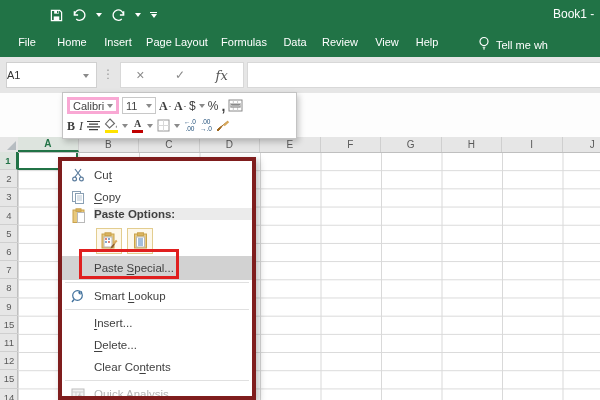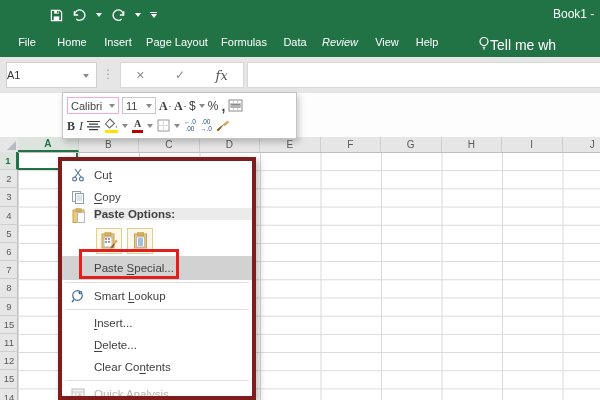--- a/index.html
+++ b/index.html
@@ -12,21 +12,21 @@
   .qat .ic{display:flex;align-items:center;color:#fff;font-size:14px;line-height:1;}
   .qat svg{display:block;}
   .caret-w{width:0;height:0;border-left:3px solid transparent;border-right:3px solid transparent;border-top:4px solid #fff;}
   .qat-more{display:flex;flex-direction:column;align-items:center;gap:1px;}
   .qat-more .bar{width:7px;height:1.5px;background:#fff;}
   .win-title{position:absolute;left:553px;top:7px;color:#fff;font-size:12px;white-space:nowrap;}
 
   
   .tabrow{position:absolute;left:0;top:30px;width:600px;height:27px;background:#217346;border-bottom:1px solid #a9c6b5;}
   .rtab{position:absolute;top:6px;transform:translateX(-50%);color:#fff;font-size:11px;white-space:nowrap;cursor:default;}
-  .tellme{position:absolute;left:478px;top:6px;color:#fff;font-size:14px;white-space:nowrap;display:flex;align-items:center;gap:0;}
+  .tellme{position:absolute;left:478px;top:6px;color:#fff;font-size:11px;white-space:nowrap;display:flex;align-items:center;gap:6px;}
 
   
   .fbar{position:absolute;left:0;top:57px;width:600px;height:36px;background:#e6e6e6;}
   .namebox{position:absolute;left:6px;top:5px;width:89px;height:24px;background:#fff;border:1px solid #d0d0d0;
            font-size:11px;color:#333;display:flex;align-items:center;}
   .namebox .txt{margin-left:0;}
   .caret-g{width:0;height:0;border-left:3.5px solid transparent;border-right:3.5px solid transparent;border-top:4px solid #8a8a8a;}
   .namebox .caret-g{position:absolute;right:7px;top:11px;}
   .fdots{position:absolute;left:102px;top:5px;height:24px;color:#9a9a9a;font-size:12px;display:flex;align-items:center;}
   .fbtns{position:absolute;left:120px;top:5px;width:122px;height:24px;background:#fff;border:1px solid #d8d8d8;
@@ -53,21 +53,21 @@
                      linear-gradient(to bottom,#d9d9d9 1px,transparent 1px);
     background-size:60.5px 18.2px;}
   .selcell{position:absolute;left:-1px;top:-1px;width:61px;height:19px;border:2px solid #217346;background:#fff;box-sizing:border-box;}
 
   
   .minitb{position:absolute;left:62px;top:92px;width:233px;height:45px;background:#fff;border:1px solid #c3c3c3;
           box-shadow:2px 3px 6px rgba(0,0,0,.22);z-index:30;font-size:11px;color:#444;}
   .mrow{position:absolute;left:4px;right:2px;display:flex;align-items:center;}
   .mrow1{top:3px;height:19px;gap:3px;}
   .mrow2{top:23px;height:19px;gap:4px;}
-  .fontbox{width:52px;height:17px;border:1px solid #f9a8d4;display:flex;align-items:center;justify-content:space-between;padding:0 3px;box-sizing:border-box;}
+  .fontbox{width:52px;height:17px;border:3px solid #f9a8d4;display:flex;align-items:center;justify-content:space-between;padding:0 3px;box-sizing:border-box;}
   .sizebox{width:34px;height:17px;border:1px solid #c8c8c8;display:flex;align-items:center;justify-content:space-between;padding:0 3px;box-sizing:border-box;}
   .mt-ic{display:flex;align-items:flex-end;line-height:1;color:#3d3d3d;position:relative;}
   .bigA{font-size:12px;font-weight:bold;font-family:"Liberation Serif",serif;}
   .tinyc{font-size:7px;margin-left:1px;color:#3d3d3d;}
   .mt-bold{font-weight:bold;font-size:12px;font-family:"Liberation Serif",serif;}
   .mt-ital{font-style:italic;font-size:12px;font-family:"Liberation Serif",serif;}
   .colorbtn{display:flex;flex-direction:column;align-items:center;gap:1px;}
   .ybar{width:13px;height:3px;background:#ffe300;}
   .rbar{width:11px;height:3px;background:#c00000;}
   .decbtn{font-size:6.5px;color:#1f4e79;line-height:1.05;text-align:center;}
@@ -126,21 +126,21 @@
   </div>
 
   <div class="tabrow">
     <div id="tabs-host">
         <span class="rtab" style="left: 27px;">File</span>
         <span class="rtab" style="left: 72px;">Home</span>
         <span class="rtab" style="left: 118px;">Insert</span>
         <span class="rtab" style="left: 177px;">Page Layout</span>
         <span class="rtab" style="left: 244px;">Formulas</span>
         <span class="rtab" style="left: 295px;">Data</span>
-        <span class="rtab" style="left: 340px; font-style: italic;">Review</span>
+        <span class="rtab" style="left: 340px;">Review</span>
         <span class="rtab" style="left: 387px;">View</span>
         <span class="rtab" style="left: 427px;">Help</span>
       </div>
     <div class="tellme">
       <span>
         <svg width="12" height="15" viewBox="0 0 12 15">
             <circle cx="6" cy="5.5" r="4" fill="none" stroke="#fff" stroke-width="1.2"></circle>
             <path d="M4.5 9.5 h3 M4.7 11.2 h2.6 M5.2 12.9 h1.6" stroke="#fff" stroke-width="1.1" fill="none"></path>
           </svg>
       </span>

